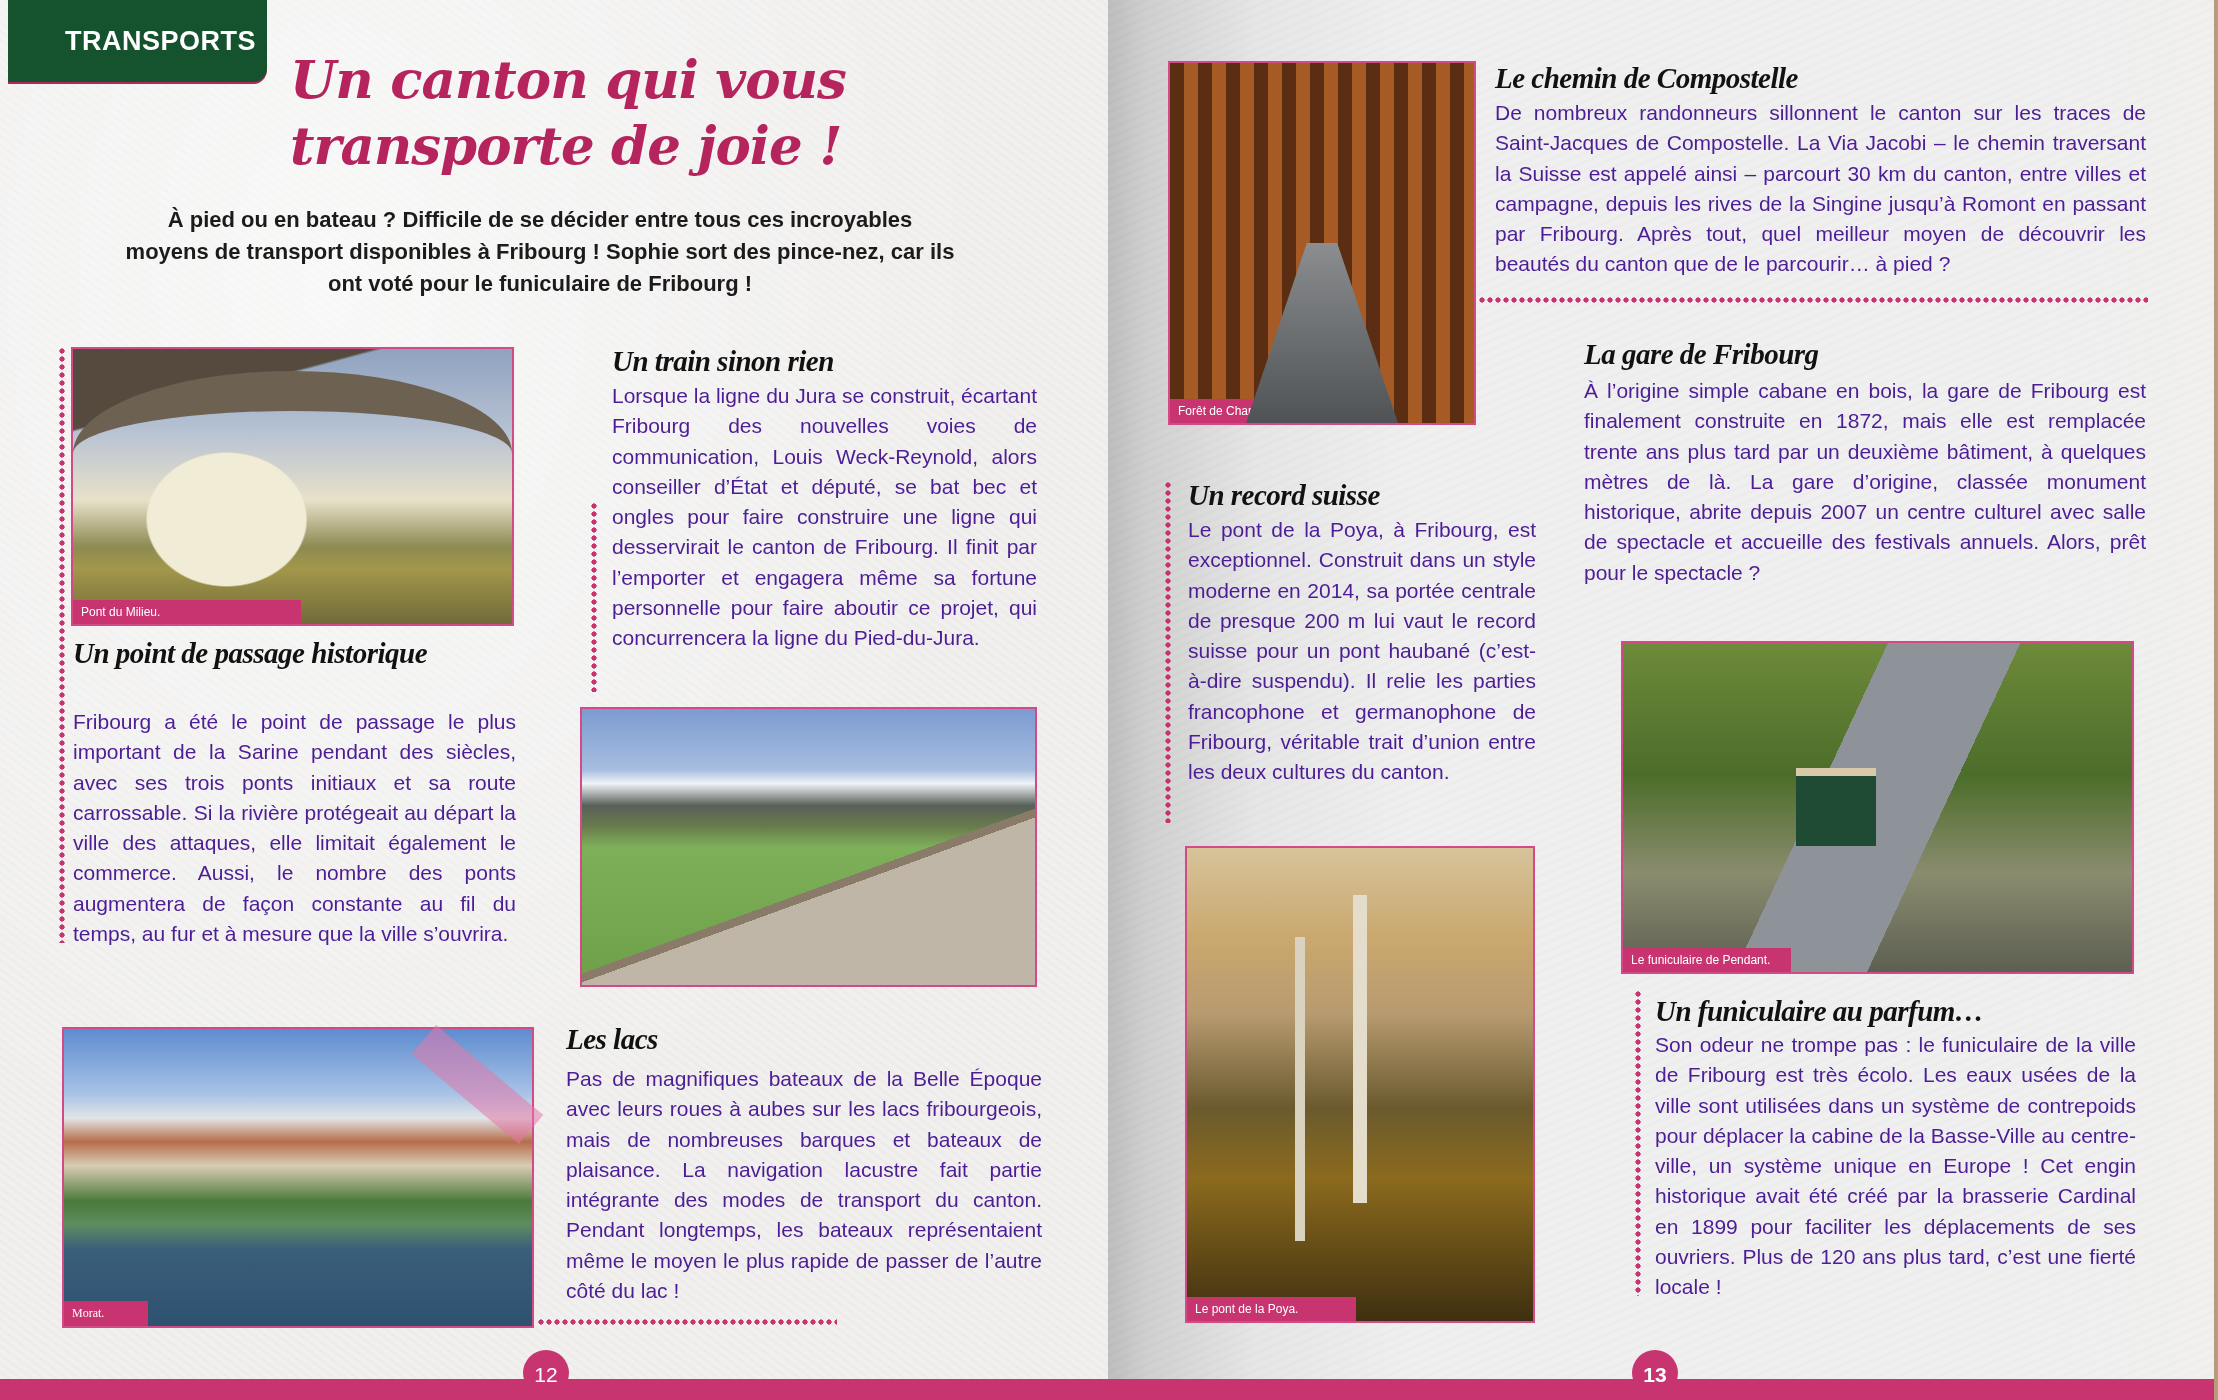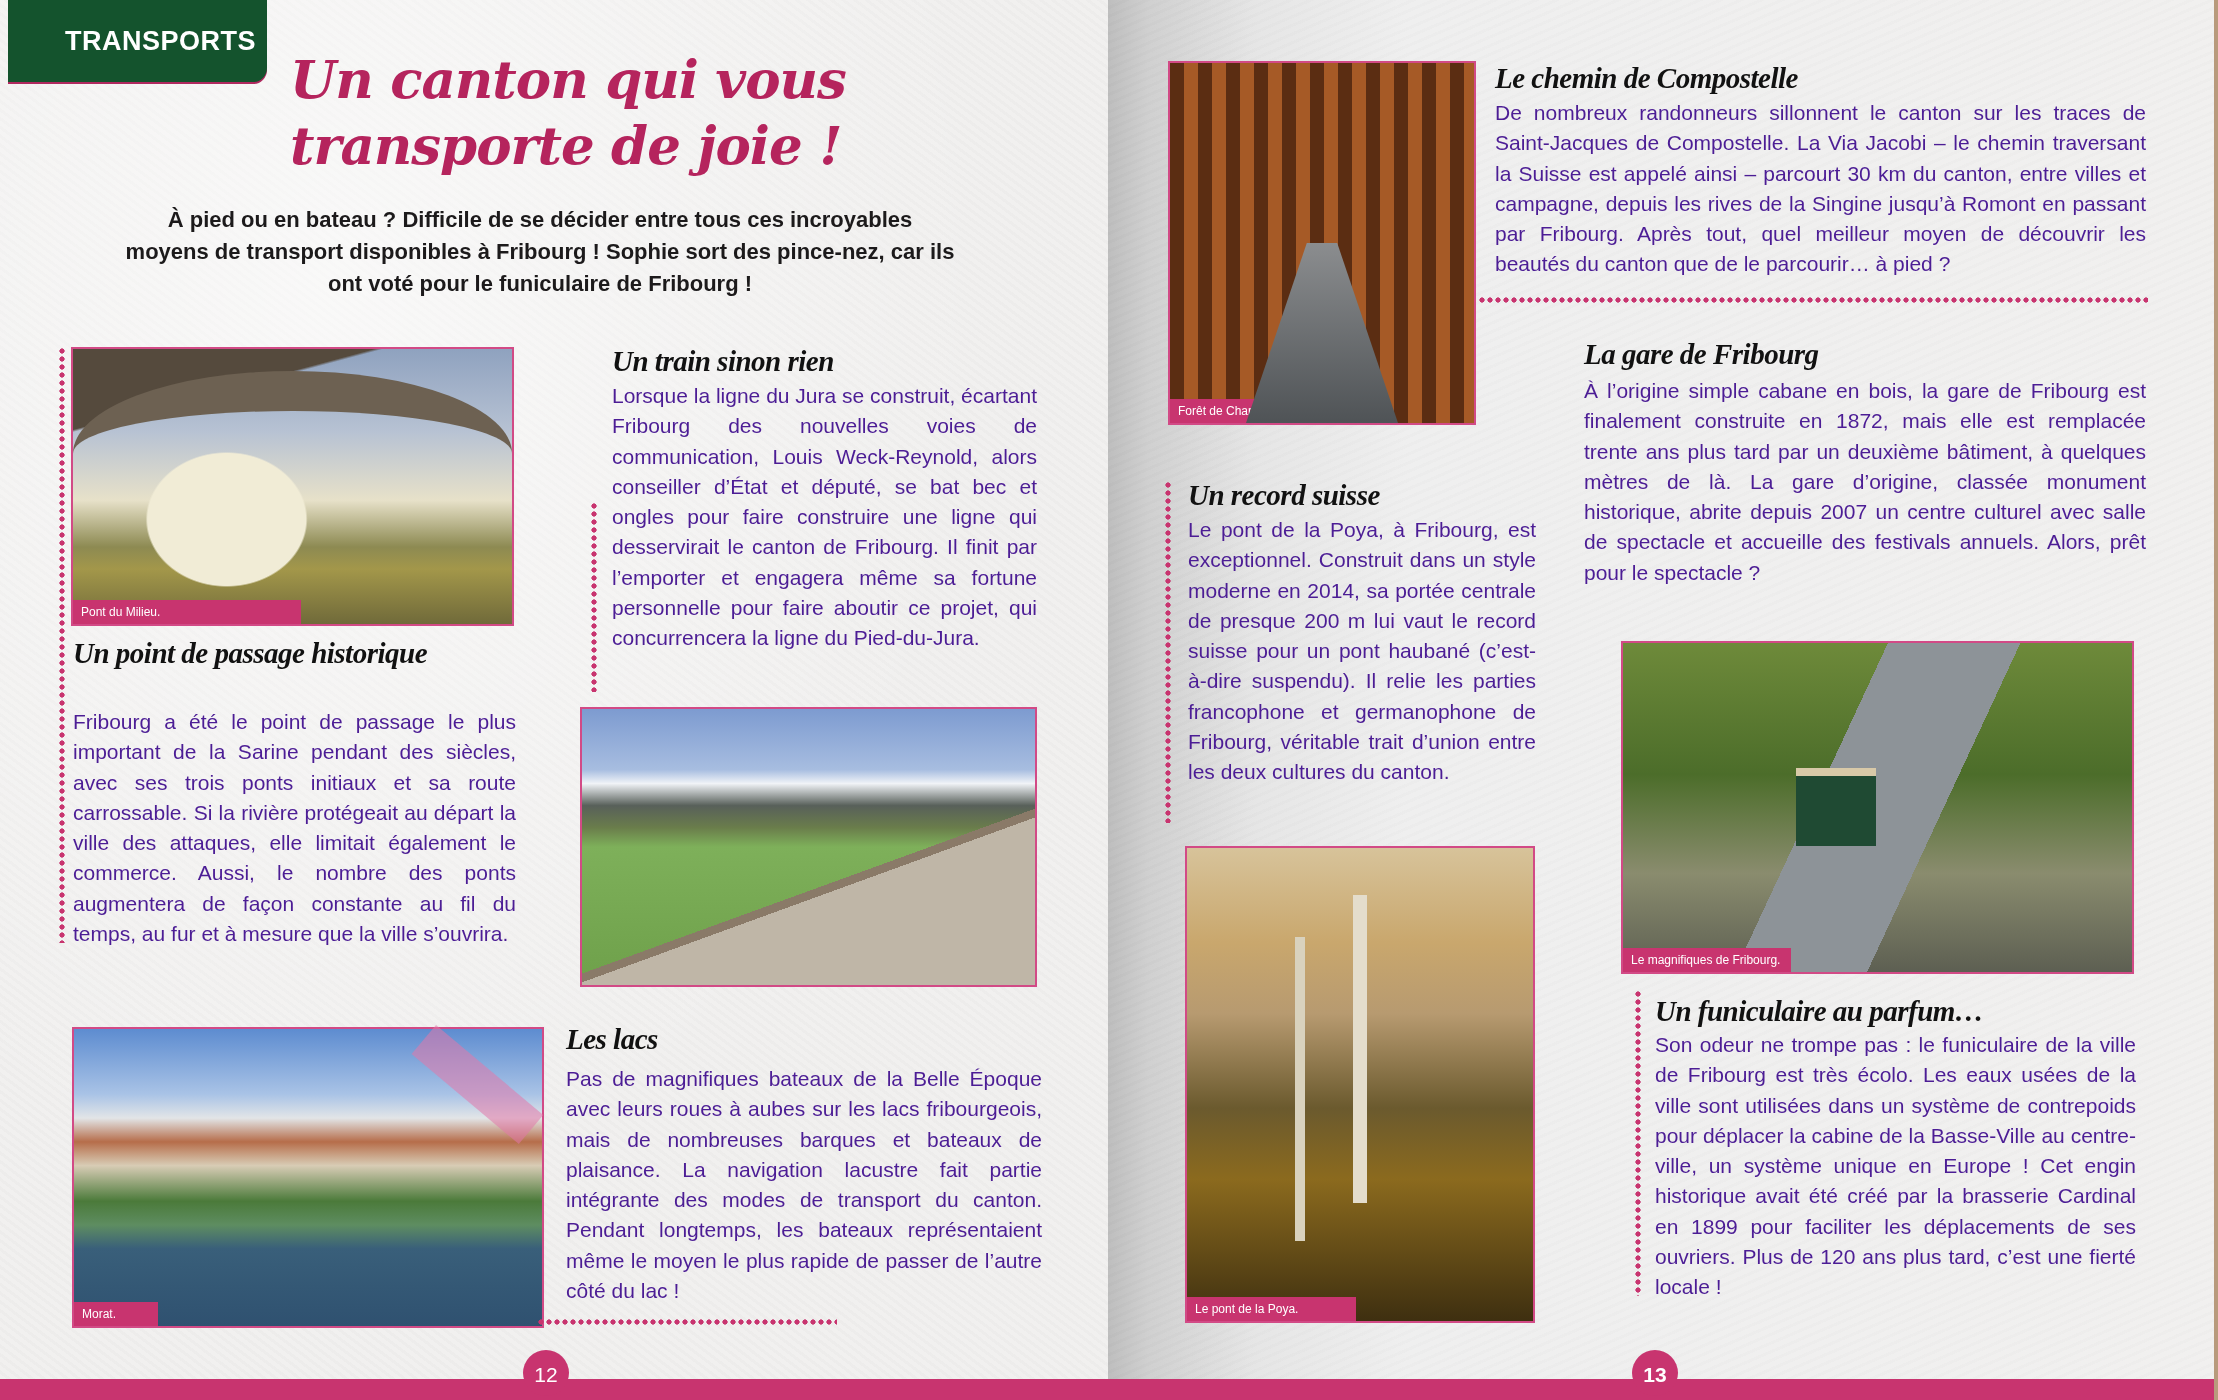--- a/index.html
+++ b/index.html
@@ -149,21 +149,21 @@
   <div class="caption" style="width:212px;">Pont du Milieu.</div>
 </div>
 <div class="h2" style="left:73px; top:636px; width:420px;">Un point de passage historique</div>
 <div class="body" style="left:73px; top:707px; width:443px;">Fribourg a été le point de passage le plus important de la Sarine pendant des siècles, avec ses trois ponts initiaux et sa route carrossable. Si la rivière protégeait au départ la ville des attaques, elle limitait également le commerce. Aussi, le nombre des ponts augmentera de façon constante au fil du temps, au fur et à mesure que la ville s’ouvrira.</div>
 
 <div class="h2" style="left:612px; top:344px; width:430px;">Un train sinon rien</div>
 <div class="vdots" style="left:591px; top:502px; height:190px;"></div>
 <div class="body" style="left:612px; top:381px; width:425px;">Lorsque la ligne du Jura se construit, écartant Fribourg des nouvelles voies de communication, Louis Weck-Reynold, alors conseiller d’État et député, se bat bec et ongles pour faire construire une ligne qui desservirait le canton de Fribourg. Il finit par l’emporter et engagera même sa fortune personnelle pour faire aboutir ce projet, qui concurrencera la ligne du Pied-du-Jura.</div>
 <div class="photo ph-train" style="left:580px; top:707px; width:457px; height:280px;"></div>
 
-<div class="photo ph-morat" style="left:72px; top:1027px; width:472px; height:301px;">
+<div class="photo ph-morat" style="left:62px; top:1027px; width:472px; height:301px;font-family:Liberation Serif, serif;">
   <div class="caption" style="width:68px;">Morat.</div>
 </div>
 <div class="tape"></div>
 <div class="h2" style="left:566px; top:1022px; width:300px;">Les lacs</div>
 <div class="body" style="left:566px; top:1064px; width:476px;">Pas de magnifiques bateaux de la Belle Époque avec leurs roues à aubes sur les lacs fribourgeois, mais de nombreuses barques et bateaux de plaisance. La navigation lacustre fait partie intégrante des modes de transport du canton. Pendant longtemps, les bateaux représentaient même le moyen le plus rapide de passer de l’autre côté du lac !</div>
 <div class="hdots" style="left:537px; top:1319px; width:300px;"></div>
 
 <div class="photo ph-forest" style="left:1168px; top:61px; width:308px; height:364px;">
   <div class="caption" style="width:150px;">Forêt de Charmey.</div>
 </div>
@@ -176,21 +176,21 @@
 
 <div class="vdots" style="left:1165px; top:481px; height:342px;"></div>
 <div class="h2" style="left:1188px; top:478px; width:350px;">Un record suisse</div>
 <div class="body" style="left:1188px; top:515px; width:348px;">Le pont de la Poya, à Fribourg, est exceptionnel. Construit dans un style moderne en 2014, sa portée centrale de presque 200 m lui vaut le record suisse pour un pont haubané (c’est-à-dire suspendu). Il relie les parties francophone et germanophone de Fribourg, véritable trait d’union entre les deux cultures du canton.</div>
 
 <div class="photo ph-poya" style="left:1185px; top:846px; width:350px; height:477px;">
   <div class="caption" style="width:153px;">Le pont de la Poya.</div>
 </div>
 
 <div class="photo ph-funi" style="left:1621px; top:641px; width:513px; height:333px;">
-  <div class="caption" style="width:152px;">Le magnifiques de Fribourg.</div>
+  <div class="caption" style="width:152px;">Le funiculaire de Pendant.</div>
 </div>
 <div class="vdots" style="left:1635px; top:990px; height:306px;"></div>
 <div class="h2" style="left:1655px; top:994px; width:480px;">Un funiculaire au parfum…</div>
 <div class="body" style="left:1655px; top:1030px; width:481px;">Son odeur ne trompe pas : le funiculaire de la ville de Fribourg est très écolo. Les eaux usées de la ville sont utilisées dans un système de contrepoids pour déplacer la cabine de la Basse-Ville au centre-ville, un système unique en Europe ! Cet engin historique avait été créé par la brasserie Cardinal en 1899 pour faciliter les déplacements de ses ouvriers. Plus de 120 ans plus tard, c’est une fierté locale !</div>
 
 <div class="bottom-band" style="left:0; width:1108px;"></div>
 <div class="bottom-band" style="left:1108px; width:1106px;"></div>
 <div class="page-num" style="left:523px;">12</div>
 <div class="page-num" style="left:1632px;font-weight:bold;">13</div>
 

